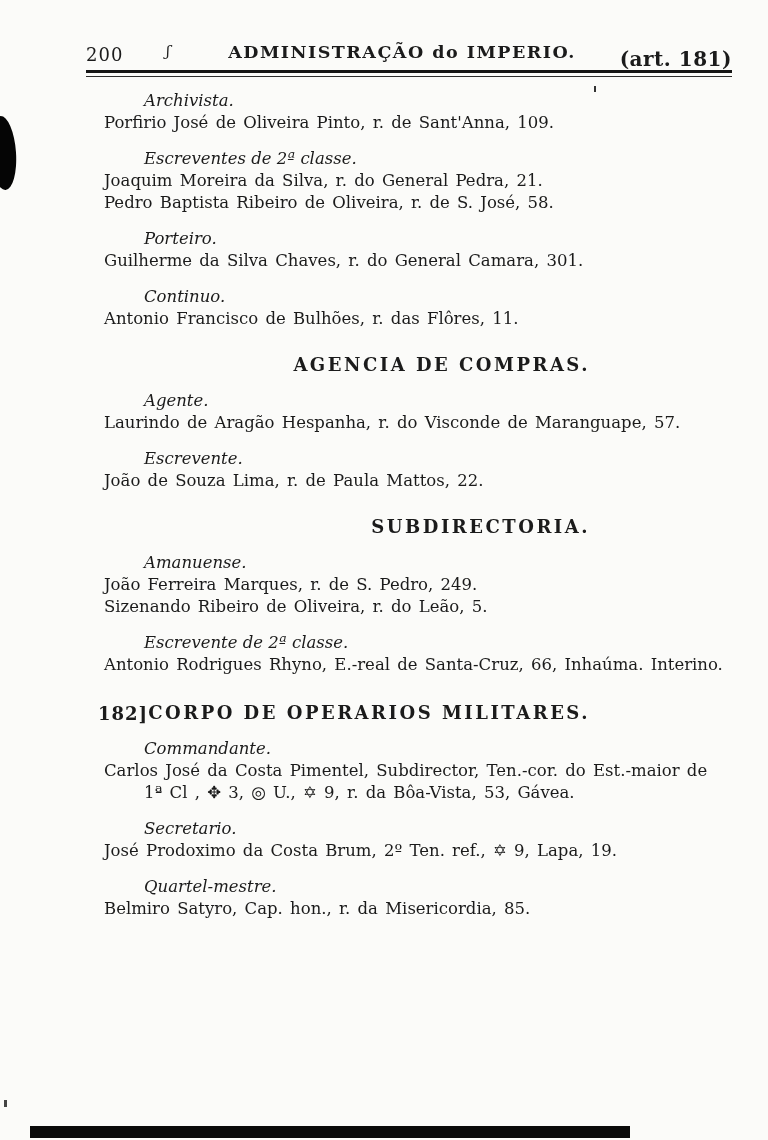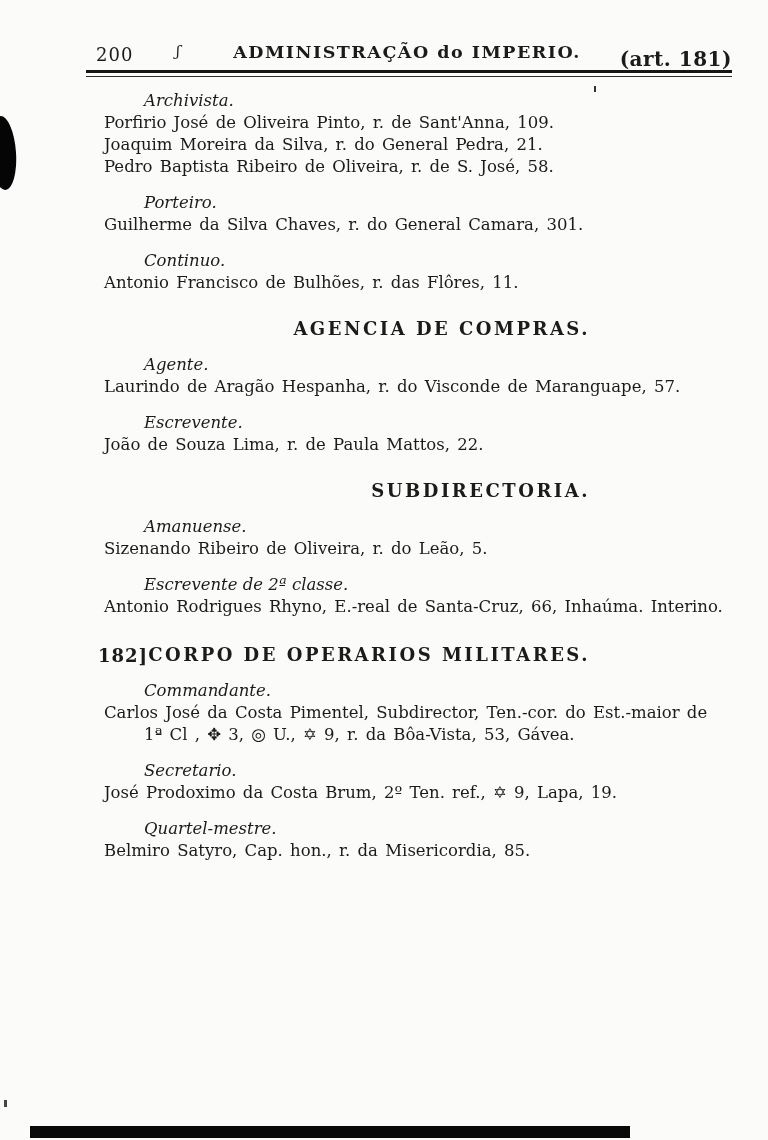--- a/index.html
+++ b/index.html
@@ -6,21 +6,21 @@
   body{
     width:768px;height:1140px;
     background:#fbfbf9;
     color:#1b1b1b;
     font-family:"DejaVu Serif","Liberation Serif","DejaVu Sans",serif;
     font-size:16.5px;
     position:relative;
     overflow:hidden;
   }
   .page-header{
-    position:absolute;top:42px;left:82px;right:36px;height:26px;
+    position:absolute;top:42px;left:72px;right:36px;height:26px;
   }
   .page-number{
     position:absolute;left:14px;top:2px;font-size:18px;letter-spacing:1px;
   }
   .ink-mark{
     position:absolute;left:94px;top:0;font-size:15px;font-style:italic;color:#222;
   }
   .header-title{
     position:absolute;left:0;right:0;text-align:center;top:0;
     font-weight:bold;font-size:17.5px;letter-spacing:1.5px;
@@ -77,20 +77,21 @@
 
 <div class="content">
 
   <div class="entry">
     <div class="role-heading" style="margin-top:8px">Archivista.</div>
     <div class="line">Porfirio José de Oliveira Pinto, r. de Sant'Anna, 109.</div>
   </div>
 
 
   <div class="entry">
+    <div class="role-heading">Escreventes de 2ª classe.</div>
     <div class="line">Joaquim Moreira da Silva, r. do General Pedra, 21.</div>
     <div class="line">Pedro Baptista Ribeiro de Oliveira, r. de S. José, 58.</div>
   </div>
 
   <div class="entry">
     <div class="role-heading">Porteiro.</div>
     <div class="line">Guilherme da Silva Chaves, r. do General Camara, 301.</div>
   </div>
 
   <div class="entry">
@@ -107,20 +108,21 @@
 
   <div class="entry">
     <div class="role-heading">Escrevente.</div>
     <div class="line">João de Souza Lima, r. de Paula Mattos, 22.</div>
   </div>
 
   <div class="center-head">SUBDIRECTORIA.</div>
 
   <div class="entry">
     <div class="role-heading">Amanuense.</div>
+    <div class="line">João Ferreira Marques, r. de S. Pedro, 249.</div>
   </div>
 
   <div class="entry">
     <div class="line">Sizenando Ribeiro de Oliveira, r. do Leão, 5.</div>
   </div>
 
   <div class="entry">
     <div class="role-heading">Escrevente de 2ª classe.</div>
     <div class="line">Antonio Rodrigues Rhyno, E.-real de Santa-Cruz, 66, Inhaúma. Interino.</div>
   </div>

